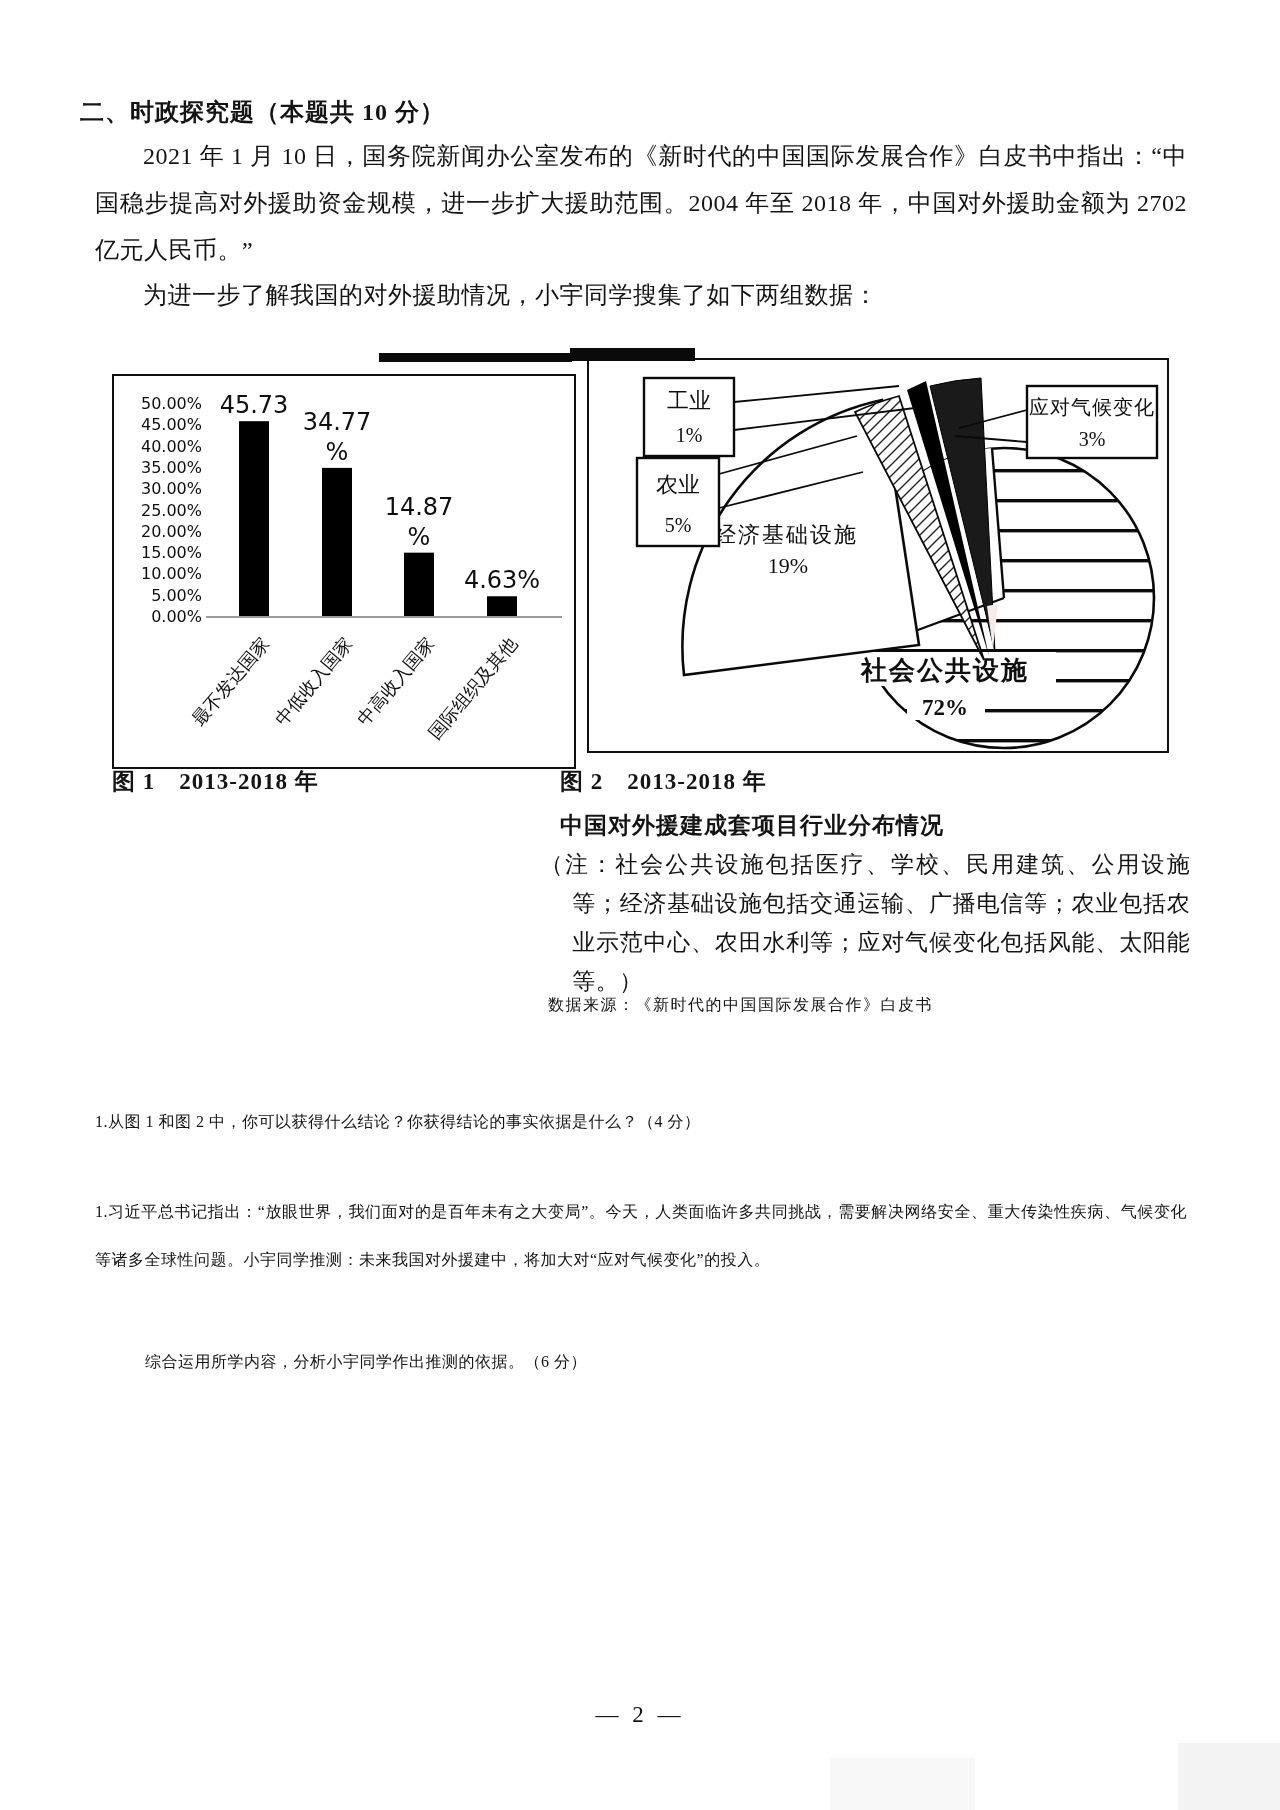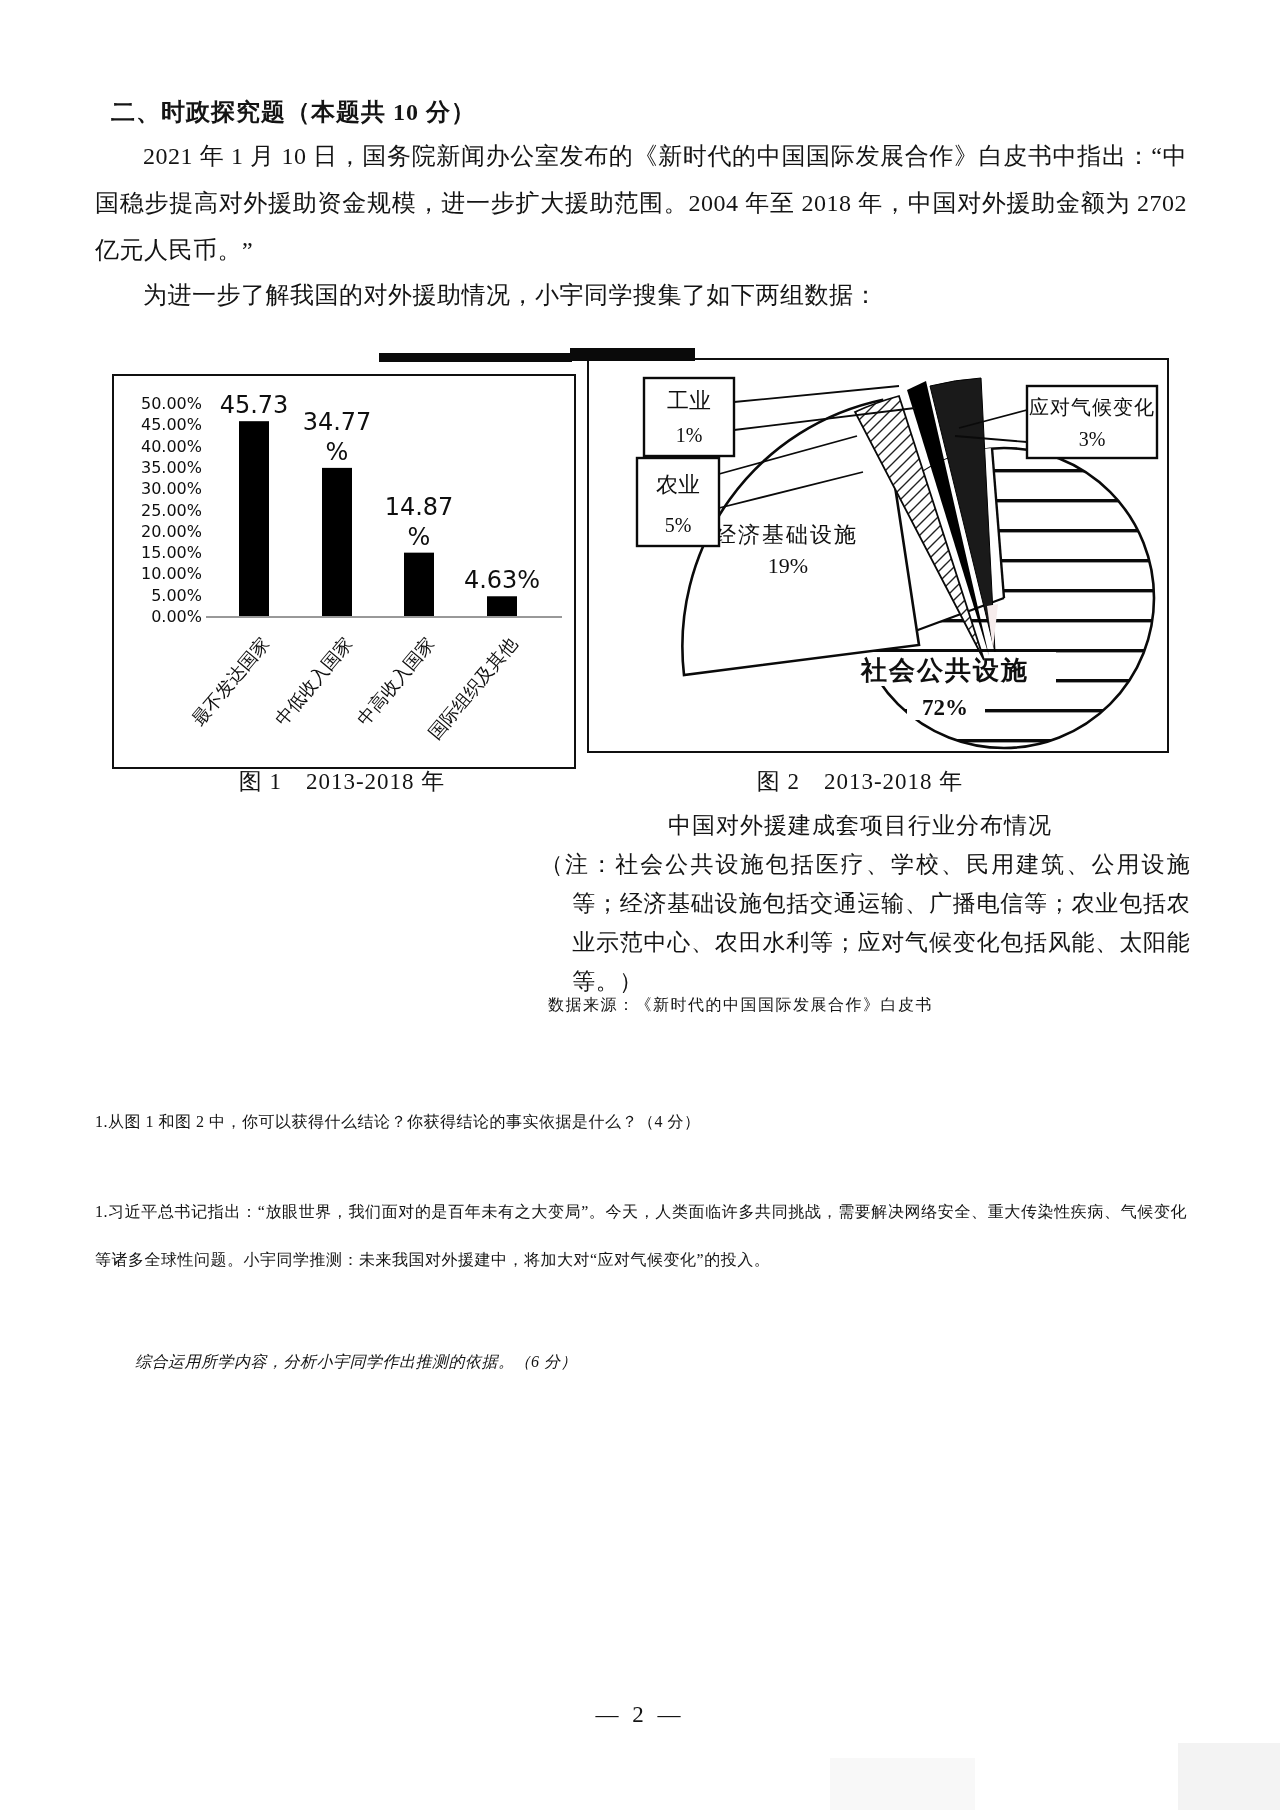--- a/index.html
+++ b/index.html
@@ -4,42 +4,42 @@
 <style>
   html,body{margin:0;padding:0;background:#e8e8e8;}
   .page{position:relative;width:1280px;height:1810px;background:#ffffff;margin:0 auto;
         font-family:"Liberation Serif","DejaVu Serif",serif;color:#141414;overflow:hidden;}
   .abs{position:absolute;}
   .heading{font-size:24px;font-weight:bold;letter-spacing:1px;}
   .body-text{font-size:24px;line-height:47px;text-align:justify;letter-spacing:0.5px;}
   .q-text{font-size:16px;line-height:48px;text-align:justify;letter-spacing:0.5px;}
   .indent{text-indent:2em;}
   .chart-box{border:2.5px solid #101010;background:#fff;}
-  .caption{font-size:23px;text-align:center;line-height:44px;letter-spacing:1px;}
+  .caption{font-size:23px;line-height:44px;letter-spacing:1px;font-weight:bold;}
   .note{font-size:23px;line-height:39px;letter-spacing:0.5px;padding-left:1.4em;text-indent:-1.4em;text-align:justify;}
   .source{font-size:16px;letter-spacing:1.5px;}
   .pagenum{font-size:23px;letter-spacing:4px;}
   .artifact{background:#0a0a0a;}
   .wm{background:#f3f3f3;}
   
   svg text{fill:#0f0f0f;}
   .tick{font:16px "DejaVu Sans",sans-serif;}
   .val{font:24px "DejaVu Sans",sans-serif;}
   .cat{font:18px "Liberation Serif","DejaVu Serif",serif;}
   .plab{font:22px "Liberation Serif","DejaVu Serif",serif;}
   .plab-s{font:20px "Liberation Serif","DejaVu Serif",serif;}
   .pbig{font:26px "Liberation Serif","DejaVu Serif",serif;letter-spacing:2px;font-weight:bold;}
   .ppct{font:23px "Liberation Serif","DejaVu Serif",serif;font-weight:bold;}
 </style>
 </head>
 <body>
 
 <div class="page">
 
-  <div class="abs heading" style="left:111px;top:96px;width:1090px;">二、时政探究题（本题共 10 分）</div>
+  <div class="abs heading" style="left:80px;top:96px;width:1090px;">二、时政探究题（本题共 10 分）</div>
 
   <div class="abs body-text indent" style="left:95px;top:133px;width:1092px;">2021 年 1 月 10 日，国务院新闻办公室发布的《新时代的中国国际发展合作》白皮书中指出：“中国稳步提高对外援助资金规模，进一步扩大援助范围。2004 年至 2018 年，中国对外援助金额为 2702 亿元人民币。”</div>
 
   <div class="abs body-text indent" style="left:95px;top:272px;width:1092px;">为进一步了解我国的对外援助情况，小宇同学搜集了如下两组数据：</div>
 
   <div class="abs chart-box" style="left:112px;top:374px;width:460px;height:391px;">
     <svg id="barChart" width="460" height="391" viewBox="0 0 460 391">
         <text x="88" y="33" text-anchor="end" class="tick">50.00%</text>
         <text x="88" y="54.30000000000001" text-anchor="end" class="tick">45.00%</text>
         <text x="88" y="75.60000000000002" text-anchor="end" class="tick">40.00%</text>
@@ -139,20 +139,20 @@
     <div>图 2　2013-2018 年</div>
     <div>中国对外援建成套项目行业分布情况</div>
   </div>
 
   <div class="abs note" style="left:540px;top:845px;width:618px;">（注：社会公共设施包括医疗、学校、民用建筑、公用设施等；经济基础设施包括交通运输、广播电信等；农业包括农业示范中心、农田水利等；应对气候变化包括风能、太阳能等。）</div>
 
   <div class="abs source" style="left:548px;top:995px;width:650px;">数据来源：《新时代的中国国际发展合作》白皮书</div>
 
   <div class="abs q-text" style="left:95px;top:1098px;width:1092px;">1.从图 1 和图 2 中，你可以获得什么结论？你获得结论的事实依据是什么？（4 分）</div>
   <div class="abs q-text" style="left:95px;top:1188px;width:1092px;">1.习近平总书记指出：“放眼世界，我们面对的是百年未有之大变局”。今天，人类面临许多共同挑战，需要解决网络安全、重大传染性疾病、气候变化等诸多全球性问题。小宇同学推测：未来我国对外援建中，将加大对“应对气候变化”的投入。</div>
-  <div class="abs q-text indent" style="left:103px;top:1338px;width:1092px;font-style:italic;">综合运用所学内容，分析小宇同学作出推测的依据。（6 分）</div>
+  <div class="abs q-text indent" style="left:113px;top:1338px;width:1092px;">综合运用所学内容，分析小宇同学作出推测的依据。（6 分）</div>
 
   <div class="abs pagenum" style="left:0;top:1702px;width:1280px;text-align:center;">— 2 —</div>
 
   <div class="abs wm" style="left:1178px;top:1743px;width:102px;height:67px;"></div>
   <div class="abs wm" style="left:830px;top:1758px;width:145px;height:52px;background:#f8f8f8;"></div>
 
 </div>
 
 </body></html>

